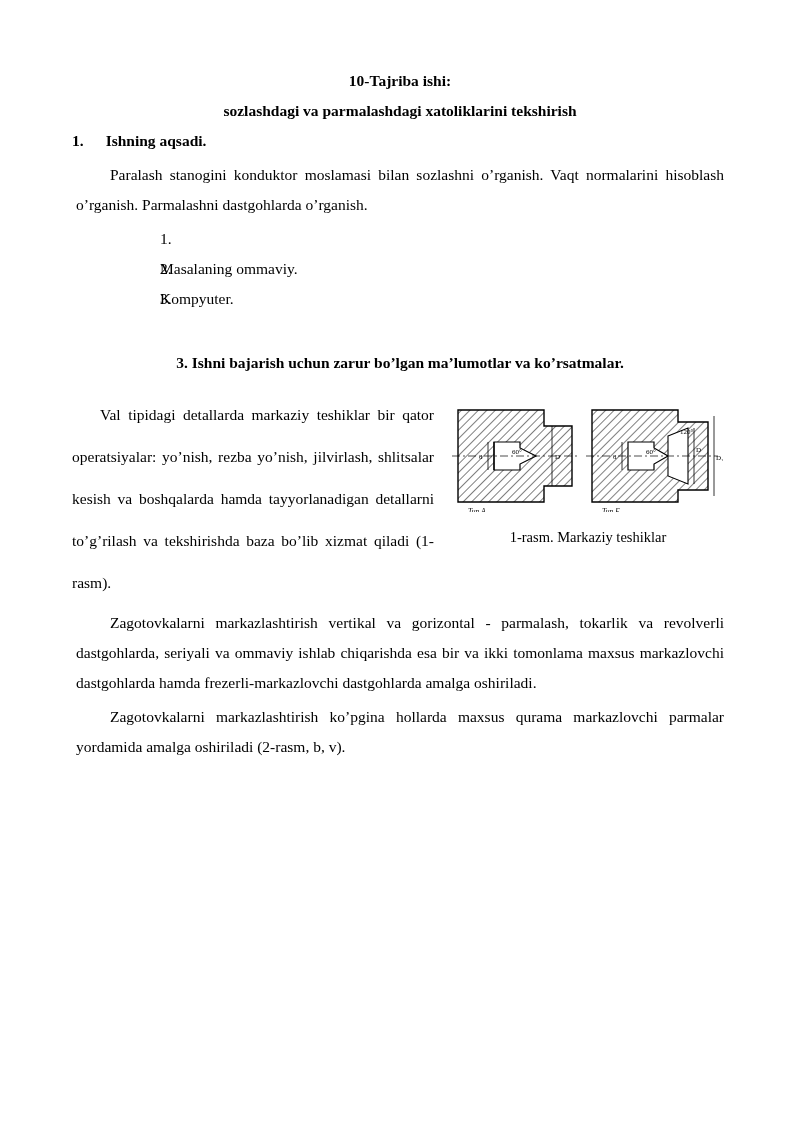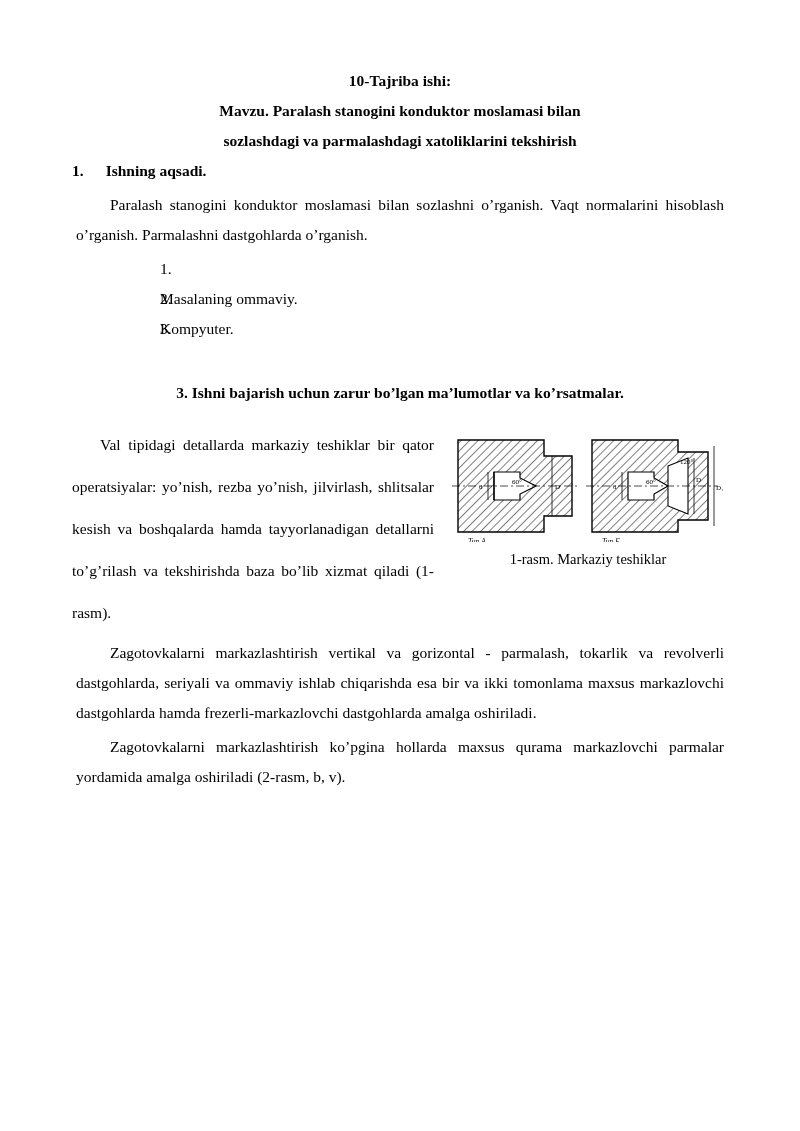--- a/index.html
+++ b/index.html
@@ -75,42 +75,41 @@
   .fig-box {
     float: right;
     width: 280px;
     margin-left: 14px;
     margin-top: 8px;
     text-align: center;
   }
   .fig-caption {
     font-size: 14.5px;
     line-height: 22px;
-    margin-top: 6px;
+    margin-top: 14px;
     font-family: "Liberation Serif", serif;
   }
   .left-col {
     font-size: 15.5px;
     line-height: 42px;
     text-align: justify;
     text-indent: 28px;
   }
   .spacer-lg { height: 34px; }
   .spacer-sm { height: 16px; }
   svg { display: block; }
   .figsvg { margin: 0 auto; }
 </style>
 </head>
 <body>
 
 <div class="page">
   <div class="content">
 
     <div class="heading">10-Tajriba ishi:</div>
-    <div class="heading">Mavzu. Paralash stanogini konduktor  moslamasi bilan</div>
     <div class="heading">sozlashdagi va parmalashdagi  xatoliklarini tekshirish</div>
 
     <div class="subhead-num">
       <span class="n">1.</span><span>Ishning aqsadi.</span>
     </div>
 
     <p class="para">Paralash stanogini konduktor  moslamasi bilan sozlashni o’rganish. Vaqt normalarini hisoblash o’rganish. Parmalashni dastgohlarda o’rganish.</p>
 
 
     <ul class="numlist">

